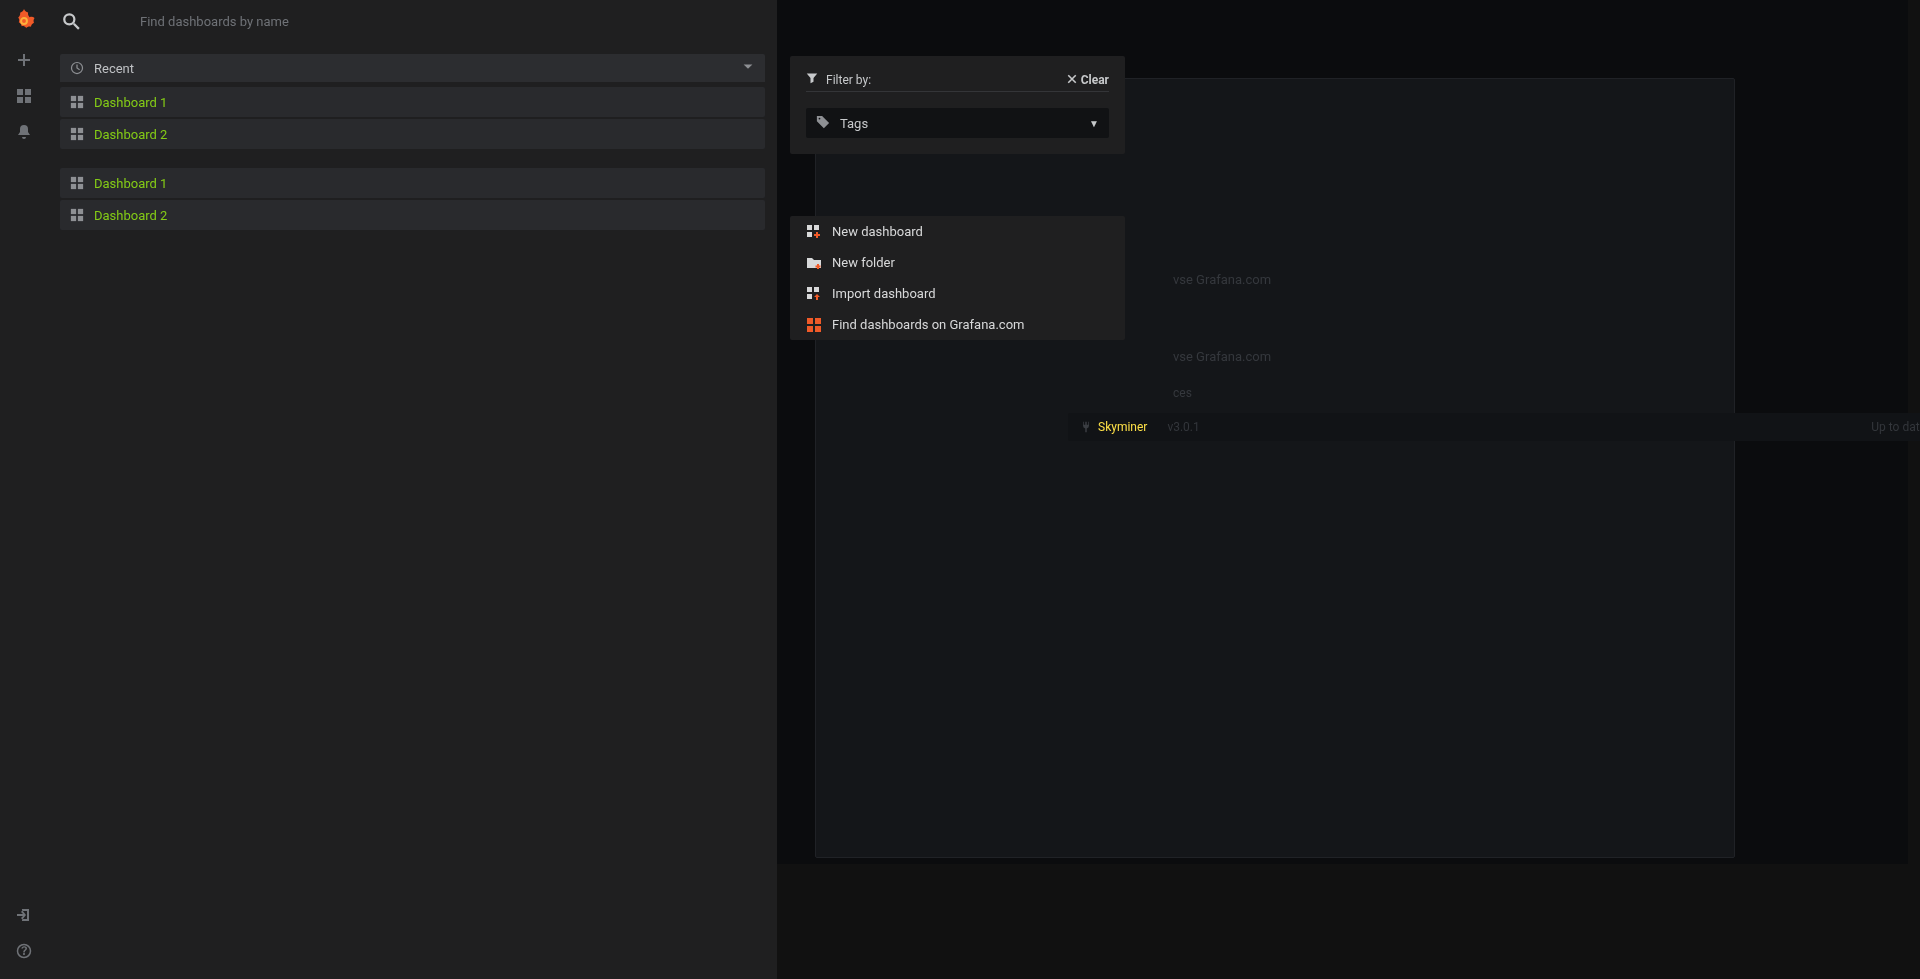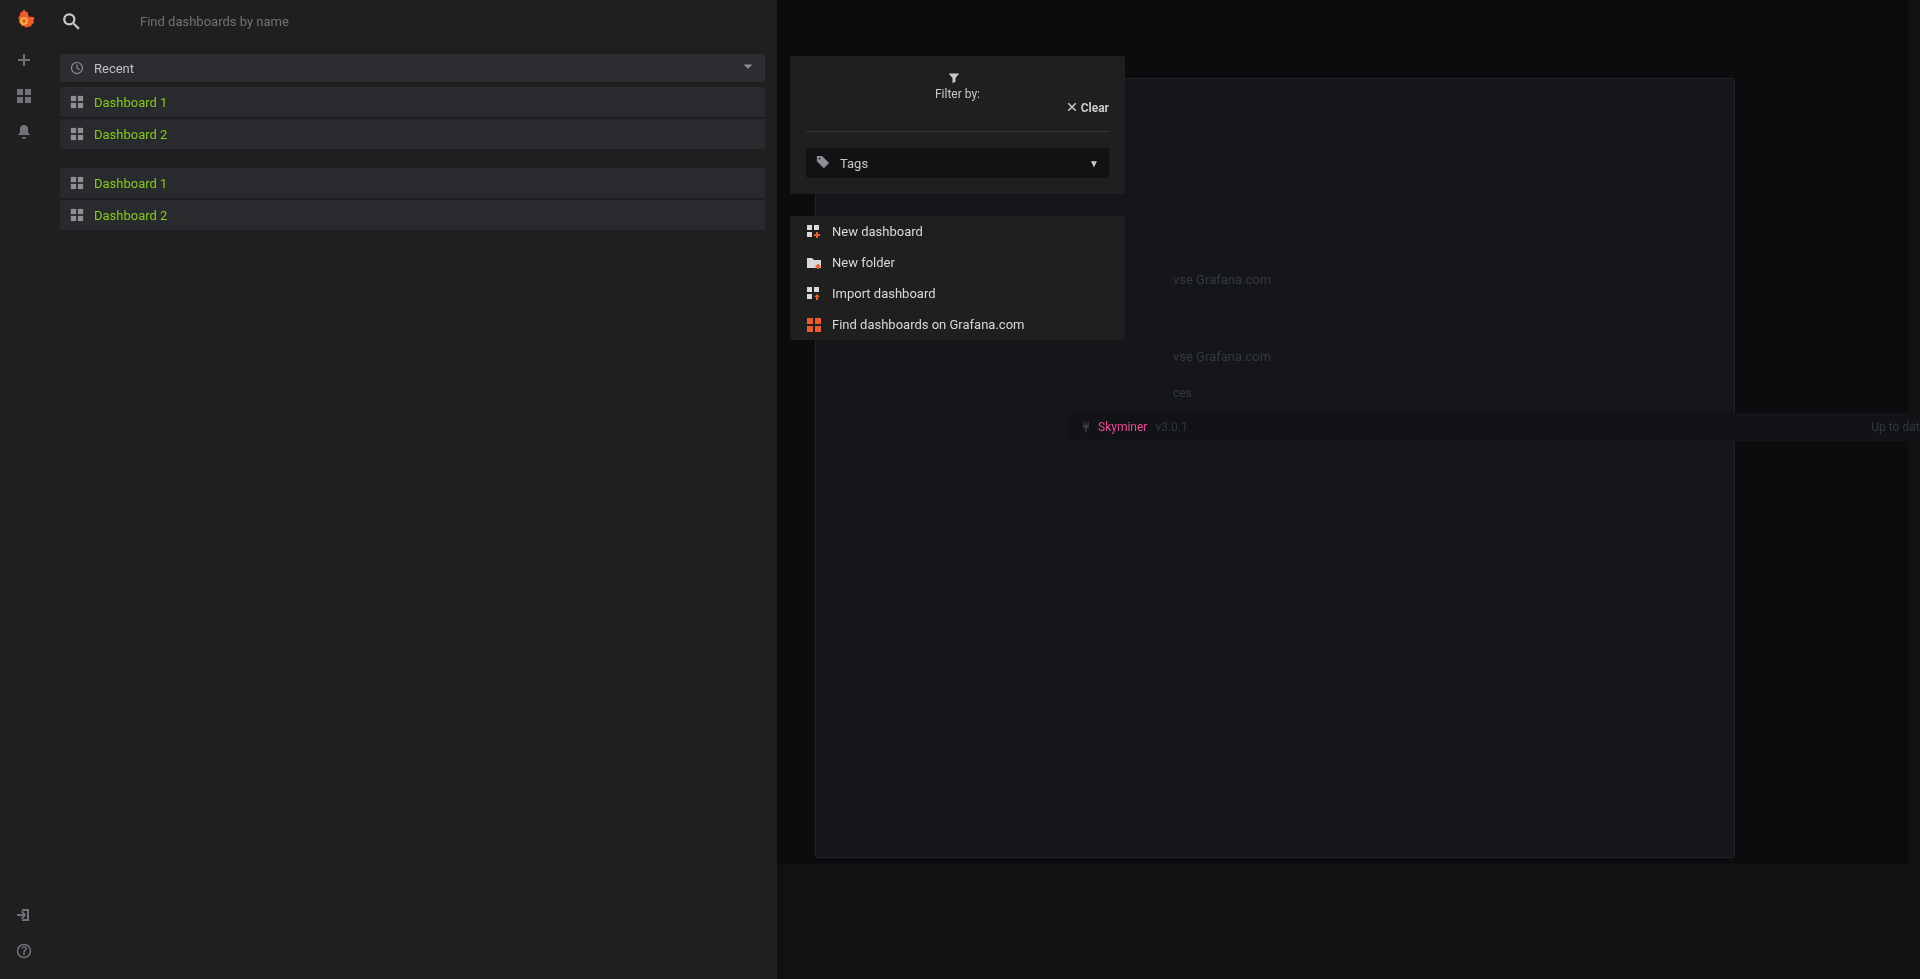--- a/index.html
+++ b/index.html
@@ -30,21 +30,21 @@
 .section { margin-bottom:14px; }
 .section-header { background:#2c2d30; height:28px; display:flex; align-items:center; padding:0 10px; color:#bfc1c4; font-size:13px; cursor:pointer; border-radius:2px 2px 0 0; }
 .section-header .sh-ico { width:14px; height:14px; color:#8e9094; margin-right:10px; display:flex; align-items:center; justify-content:center; }
 .section-header .chev { margin-left:auto; color:#8e9094; }
 .section-body { background:transparent; padding-top:3px; }
 .dash-item { background:#292a2d; height:30px; display:flex; align-items:center; padding:0 10px; margin-top:2px; font-size:13px; color:#84cc16; cursor:pointer; border-radius:2px; }
 .dash-item .di-ico { width:14px; height:14px; color:#8e9094; margin-right:10px; display:flex; align-items:center; justify-content:center; }
 
 
 .filter-panel { position:absolute; left:790px; top:56px; width:335px; background:#1f1f20; padding:16px; z-index:45; border-radius:2px; }
-.filter-head { display:flex; align-items:center; color:#c7c9cb; font-size:12px; padding-bottom:16px; border-bottom:1px solid #343538;flex-direction:column; }
+.filter-head { display:flex; align-items:center; color:#c7c9cb; font-size:12px; padding-bottom:4px; border-bottom:1px solid #343538; }
 .filter-head .funnel { margin-right:8px; }
 .filter-head .clear { margin-left:auto; color:#c7c9cb; cursor:pointer; display:flex; align-items:center; font-size:12px;font-weight:bold; }
 .filter-head .clear .x { margin-right:4px; }
 .tags-select { margin-top:16px; height:30px; background:#111214; display:flex; align-items:center; padding:0 10px; color:#c7c9cb; font-size:13px; cursor:pointer; border-radius:2px; }
 .tags-select .tag-ico { margin-right:10px; color:#8e9094; }
 .tags-select .caret { margin-left:auto; color:#c7c9cb; font-size:10px; }
 
 
 .actions-panel { position:absolute; left:790px; top:216px; width:335px; background:#1f1f20; z-index:45; border-radius:2px; }
 .action-item { height:31px; display:flex; align-items:center; padding:0 16px; font-size:13px; color:#d8d9da; cursor:pointer; }
@@ -101,21 +101,21 @@
   <div class="bg-panel" style="left:767px; top:78px; width:920px; height:780px;"></div>
   <div class="ghost-text" style="position:absolute; left:1125px; top:272px; font-size:13px; color:#35383d;">vse Grafana.com</div>
   <div class="ghost-text" style="position:absolute; left:1125px; top:349px; font-size:13px; color:#35383d;">vse Grafana.com</div>
   <div class="ghost-text" style="position:absolute; left:1125px; top:386px; font-size:12px; color:#35383d;">ces</div>
   <div style="position:absolute; left:1020px; top:413px; width:870px; height:28px; background:#111316; border-radius:2px; display:flex; align-items:center; padding:0 12px;">
     <span style="color:#3a3d42; margin-right:6px;">
       <svg width="12" height="12" viewBox="0 0 16 16">
           <path fill="currentColor" d="M5 1v4h2V1h2v4h2V1h1v5a4 4 0 0 1-3 3.9V15H7V9.9A4 4 0 0 1 4 6V1h1z"></path>
         </svg>
     </span>
-    <span style="color:#ec4899; font-size:12px; margin-right:8px;">Skyminer</span>
+    <span style="color:#fde047; font-size:12px; margin-right:20px;">Skyminer</span>
     <span style="color:#33363b; font-size:12px;">v3.0.1</span>
     <span style="margin-left:auto; color:#33363b; font-size:12px;">Up to date</span>
   </div>
 </div>
 
 <div class="search-overlay">
   <div class="topbar">
     <span class="search-ico">
       <svg width="18" height="18" viewBox="0 0 16 16">
           <circle cx="6.5" cy="6.5" r="4.5" fill="none" stroke="currentColor" stroke-width="2"></circle>

